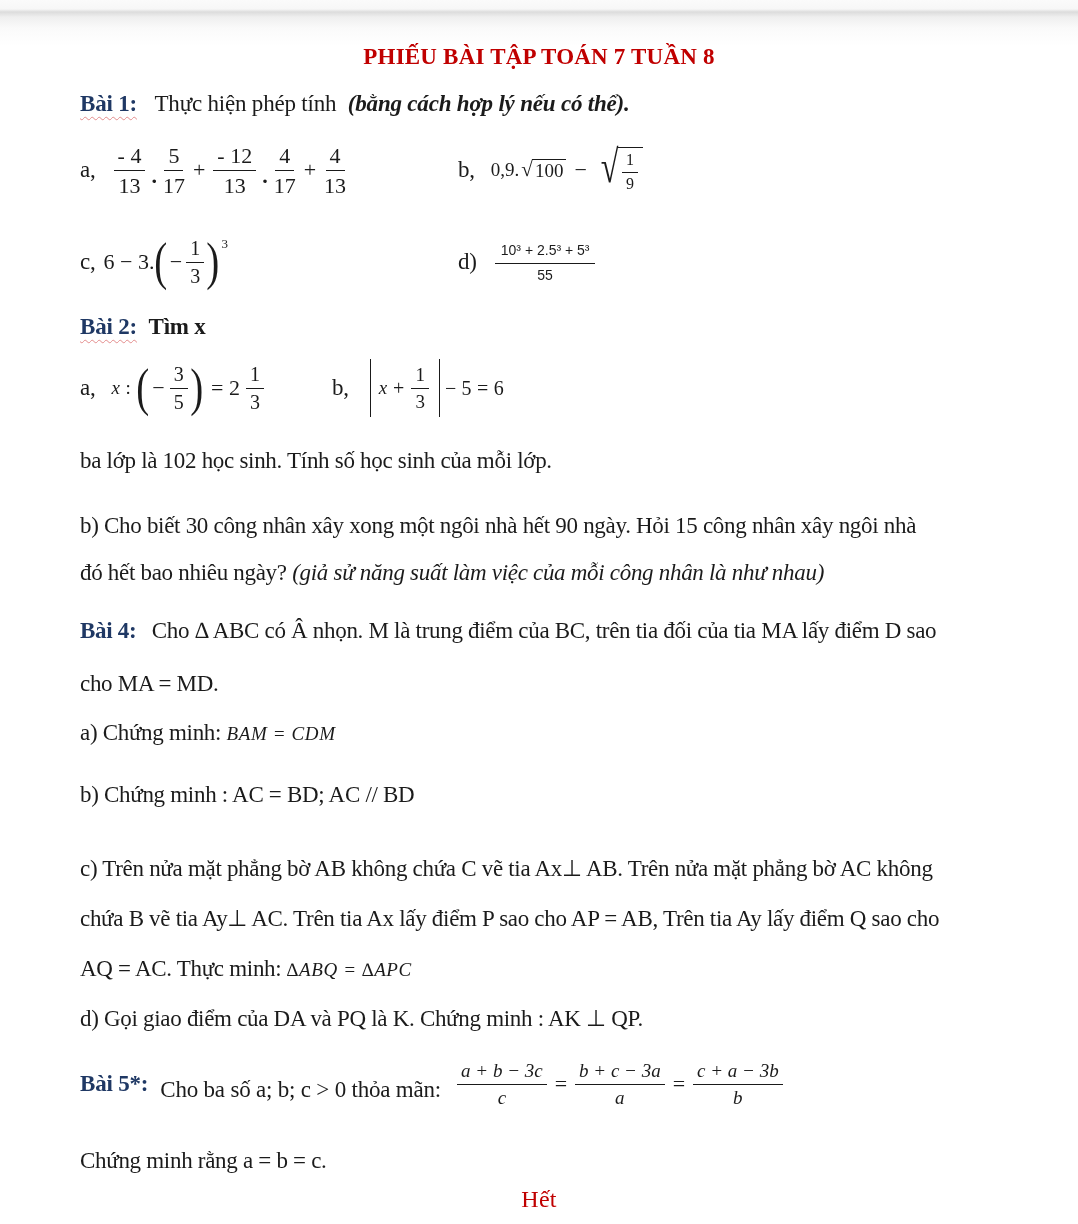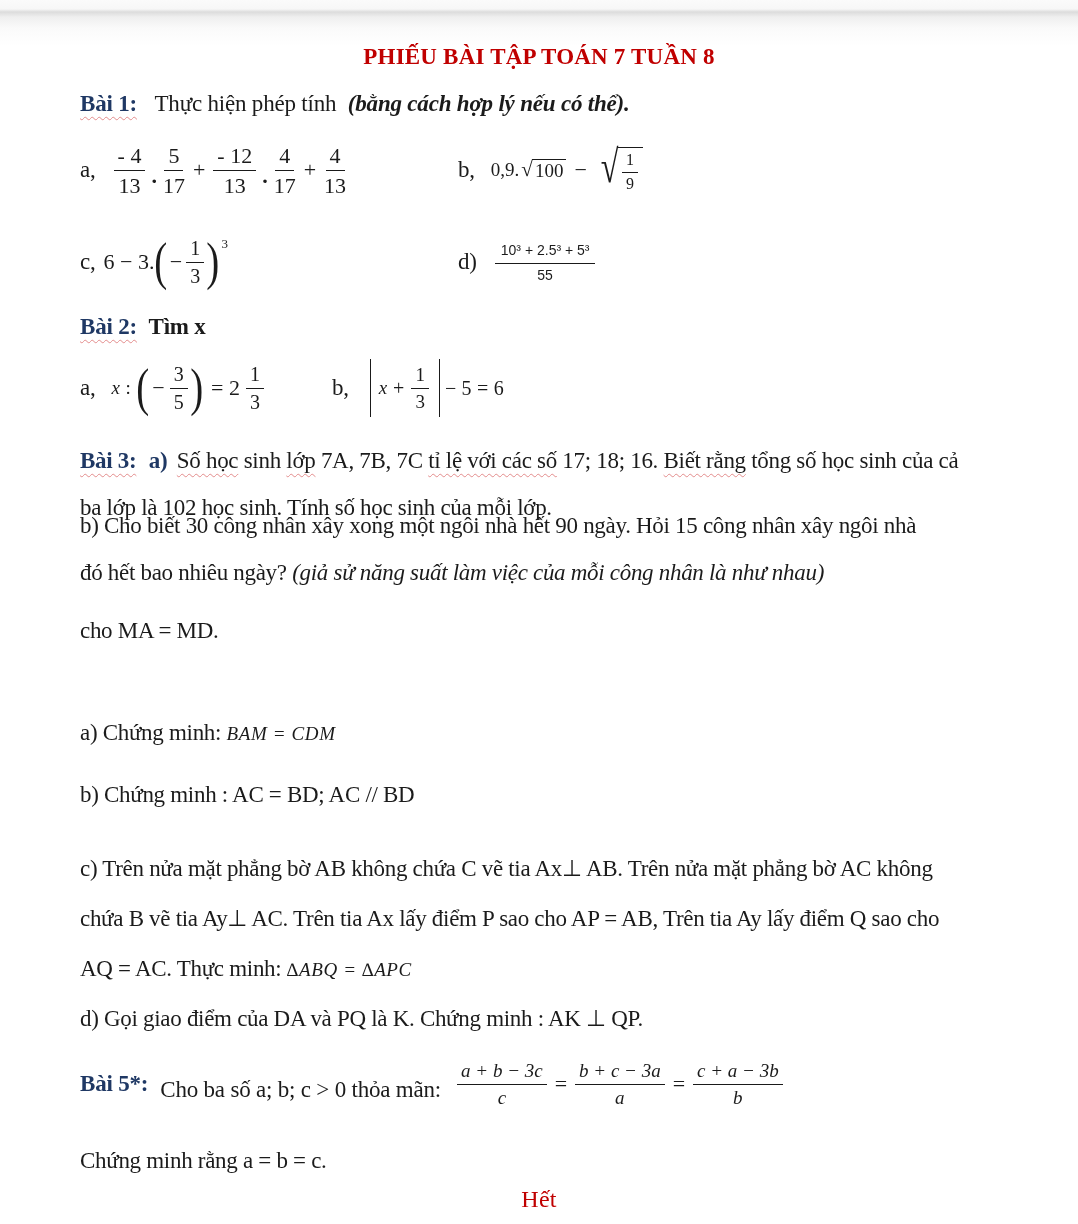--- a/index.html
+++ b/index.html
@@ -185,36 +185,35 @@
         <span class="fr f19">
             <span class="nu">1</span>
             <span class="de">3</span>
           </span>
       </span>
       <span class="mser">− 5 = 6</span>
     </div>
   </div>
 
   <div class="block para lh47" style="top:437px">
-    <span class="line">
-      <span class="navy wavy">Bài 3:</span>
-      <span class="navy" style="margin:0 4px 0 7px">a)</span>
-      <span class="wavy">Số học</span><span> sinh </span><span class="wavy">lớp</span><span> 7A, 7B, 7C </span><span class="wavy">tỉ lệ với các số</span><span> 17; 18; 16. </span><span class="wavy">Biết rằng</span><span> tổng số học sinh của cả</span>
-    </span>
     <span class="line">ba lớp là 102 học sinh. Tính số học sinh của mỗi lớp.</span>
   </div>
 
   <div class="block para lh47" style="top:502px">
     <span class="line">b) Cho biết 30 công nhân xây xong một ngôi nhà hết 90 ngày. Hỏi 15 công nhân xây ngôi nhà</span>
     <span class="line">
       <span>đó hết  bao nhiêu ngày? </span><span class="it">(giả sử năng suất làm việc của mỗi  công nhân là như nhau)</span>
     </span>
   </div>
 
   <div class="block para lh53" style="top:604px">
+    <span class="line">
+      <span class="navy" style="margin-right:10px">Bài 4:</span>
+      <span>Cho ∆ ABC có Â  nhọn. M là trung điểm của BC, trên tia đối của tia MA lấy điểm D sao</span>
+    </span>
     <span class="line">cho MA = MD.</span>
   </div>
 
   <div class="block para" style="top:720px">
     <span>a) Chứng minh: </span><span class="mi19">BAM = CDM</span>
   </div>
 
   <div class="block para" style="top:782px">b)  Chứng minh : AC = BD; AC // BD</div>
 
   <div class="block para lh50" style="top:844px">

